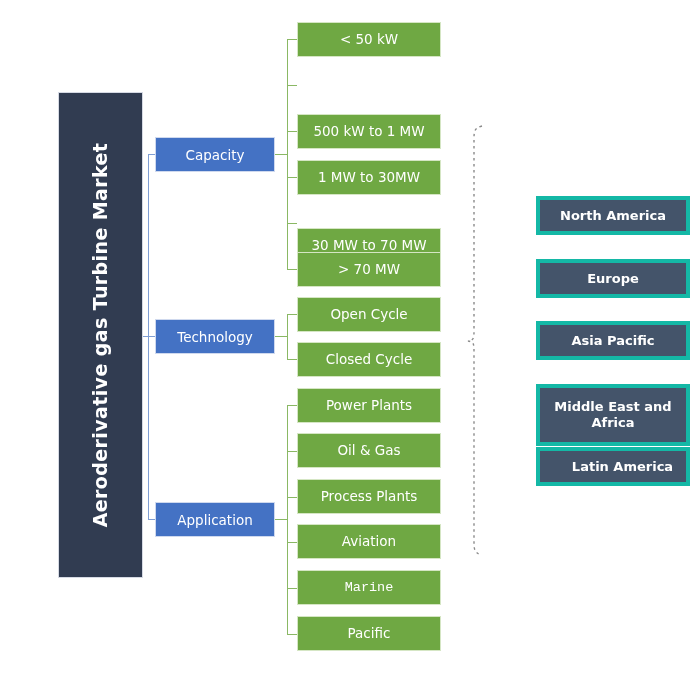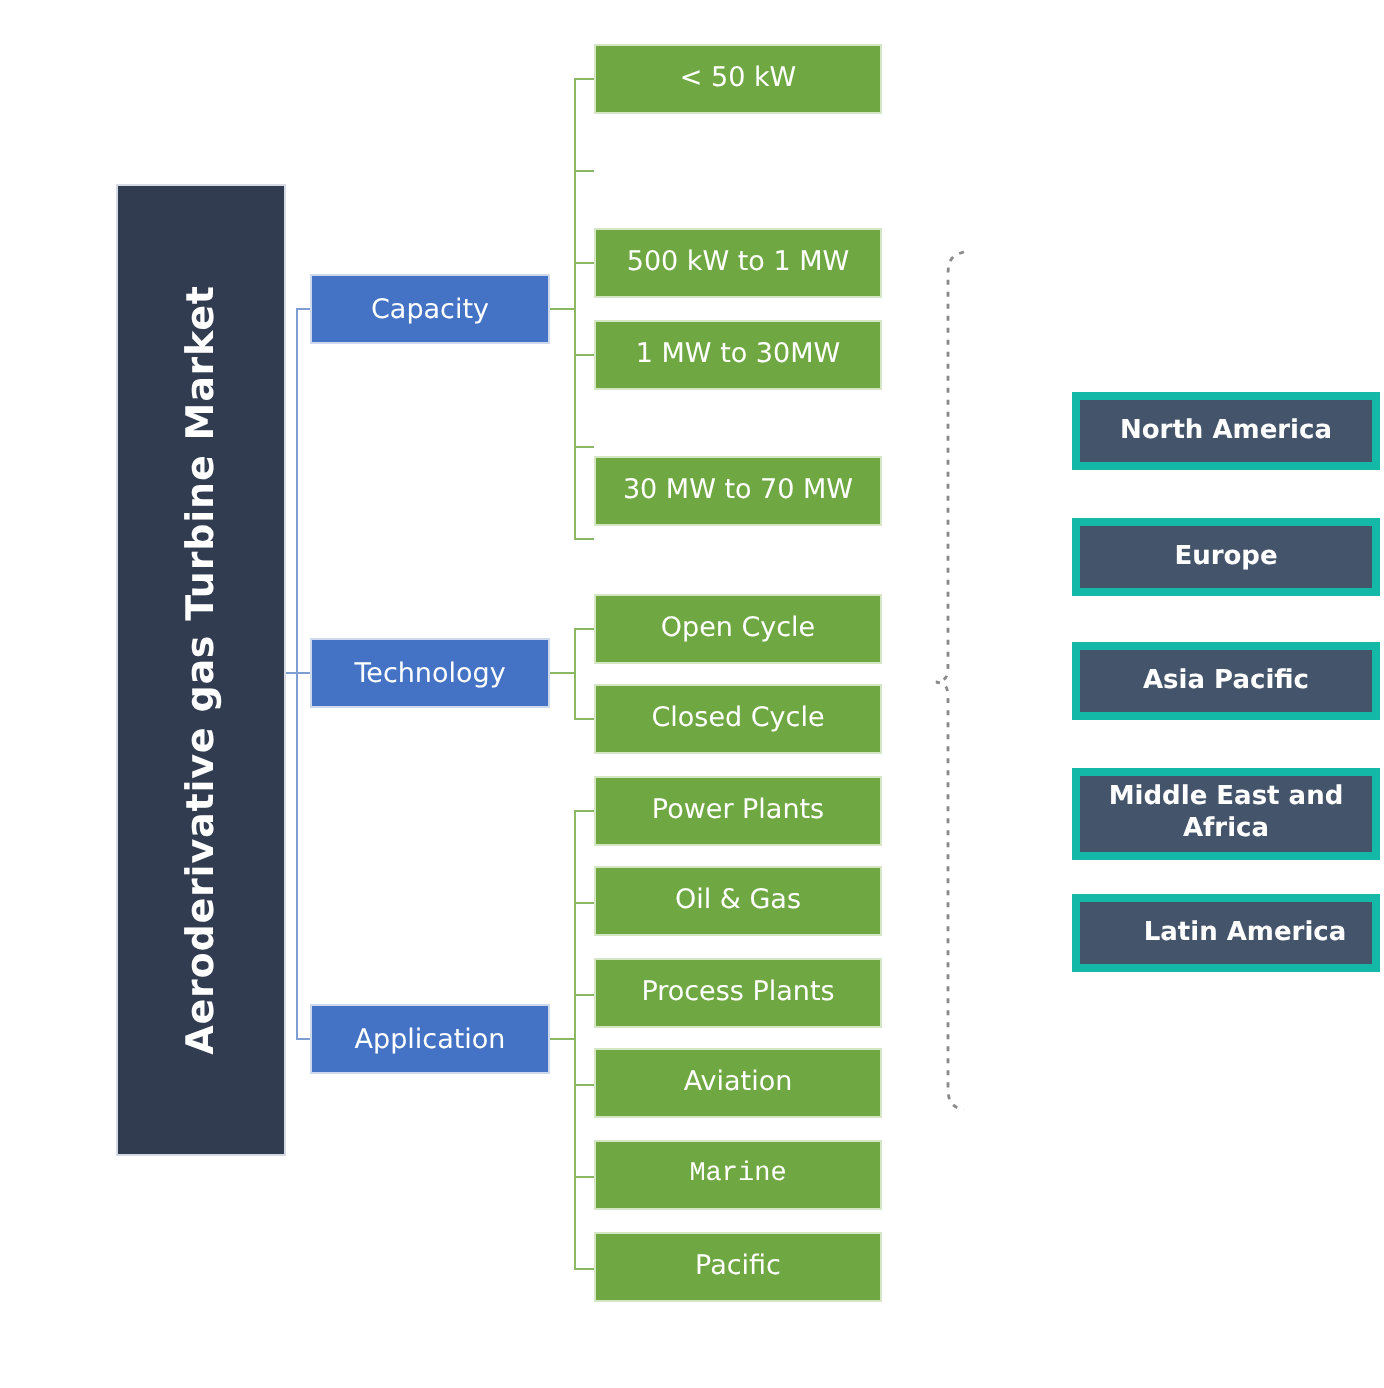--- a/index.html
+++ b/index.html
@@ -151,20 +151,23 @@
   </div>
   <div class="leaf-box" style="top:114px;">
     <span>500 kW to 1 MW</span>
   </div>
   <div class="leaf-box" style="top:160px;">
     <span>1 MW to 30MW</span>
   </div>
   <div class="leaf-box" style="top:206px;margin-top:22px;">
     <span>30 MW to 70 MW</span>
   </div>
+  <div class="leaf-box" style="top:252px;">
+    <span>&gt; 70 MW</span>
+  </div>
 
   <div class="line-h green-line" style="left:275px; top:336px; width:12px;"></div>
   <div class="line-v green-line" style="left:287px; top:314px; height:45px;"></div>
   <div class="line-h green-line" style="left:287px; top:314px; width:10px;"></div>
   <div class="line-h green-line" style="left:287px; top:359px; width:10px;"></div>
 
   <div class="leaf-box" style="top:297px;">
     <span>Open Cycle</span>
   </div>
   <div class="leaf-box" style="top:342px;">
@@ -211,20 +214,20 @@
 
   <div class="region-box" style="top:196px;">
     <span>North America</span>
   </div>
   <div class="region-box" style="top:259px;">
     <span>Europe</span>
   </div>
   <div class="region-box" style="top:321px;">
     <span>Asia Pacific</span>
   </div>
-  <div class="region-box" style="top:384px; height:46px;">
+  <div class="region-box" style="top:384px; height:62px;">
     <span>Middle East and Africa</span>
   </div>
   <div class="region-box" style="top:447px;padding-left:19px;">
     <span>Latin America</span>
   </div>
 
 </div>
 
 </body></html>

